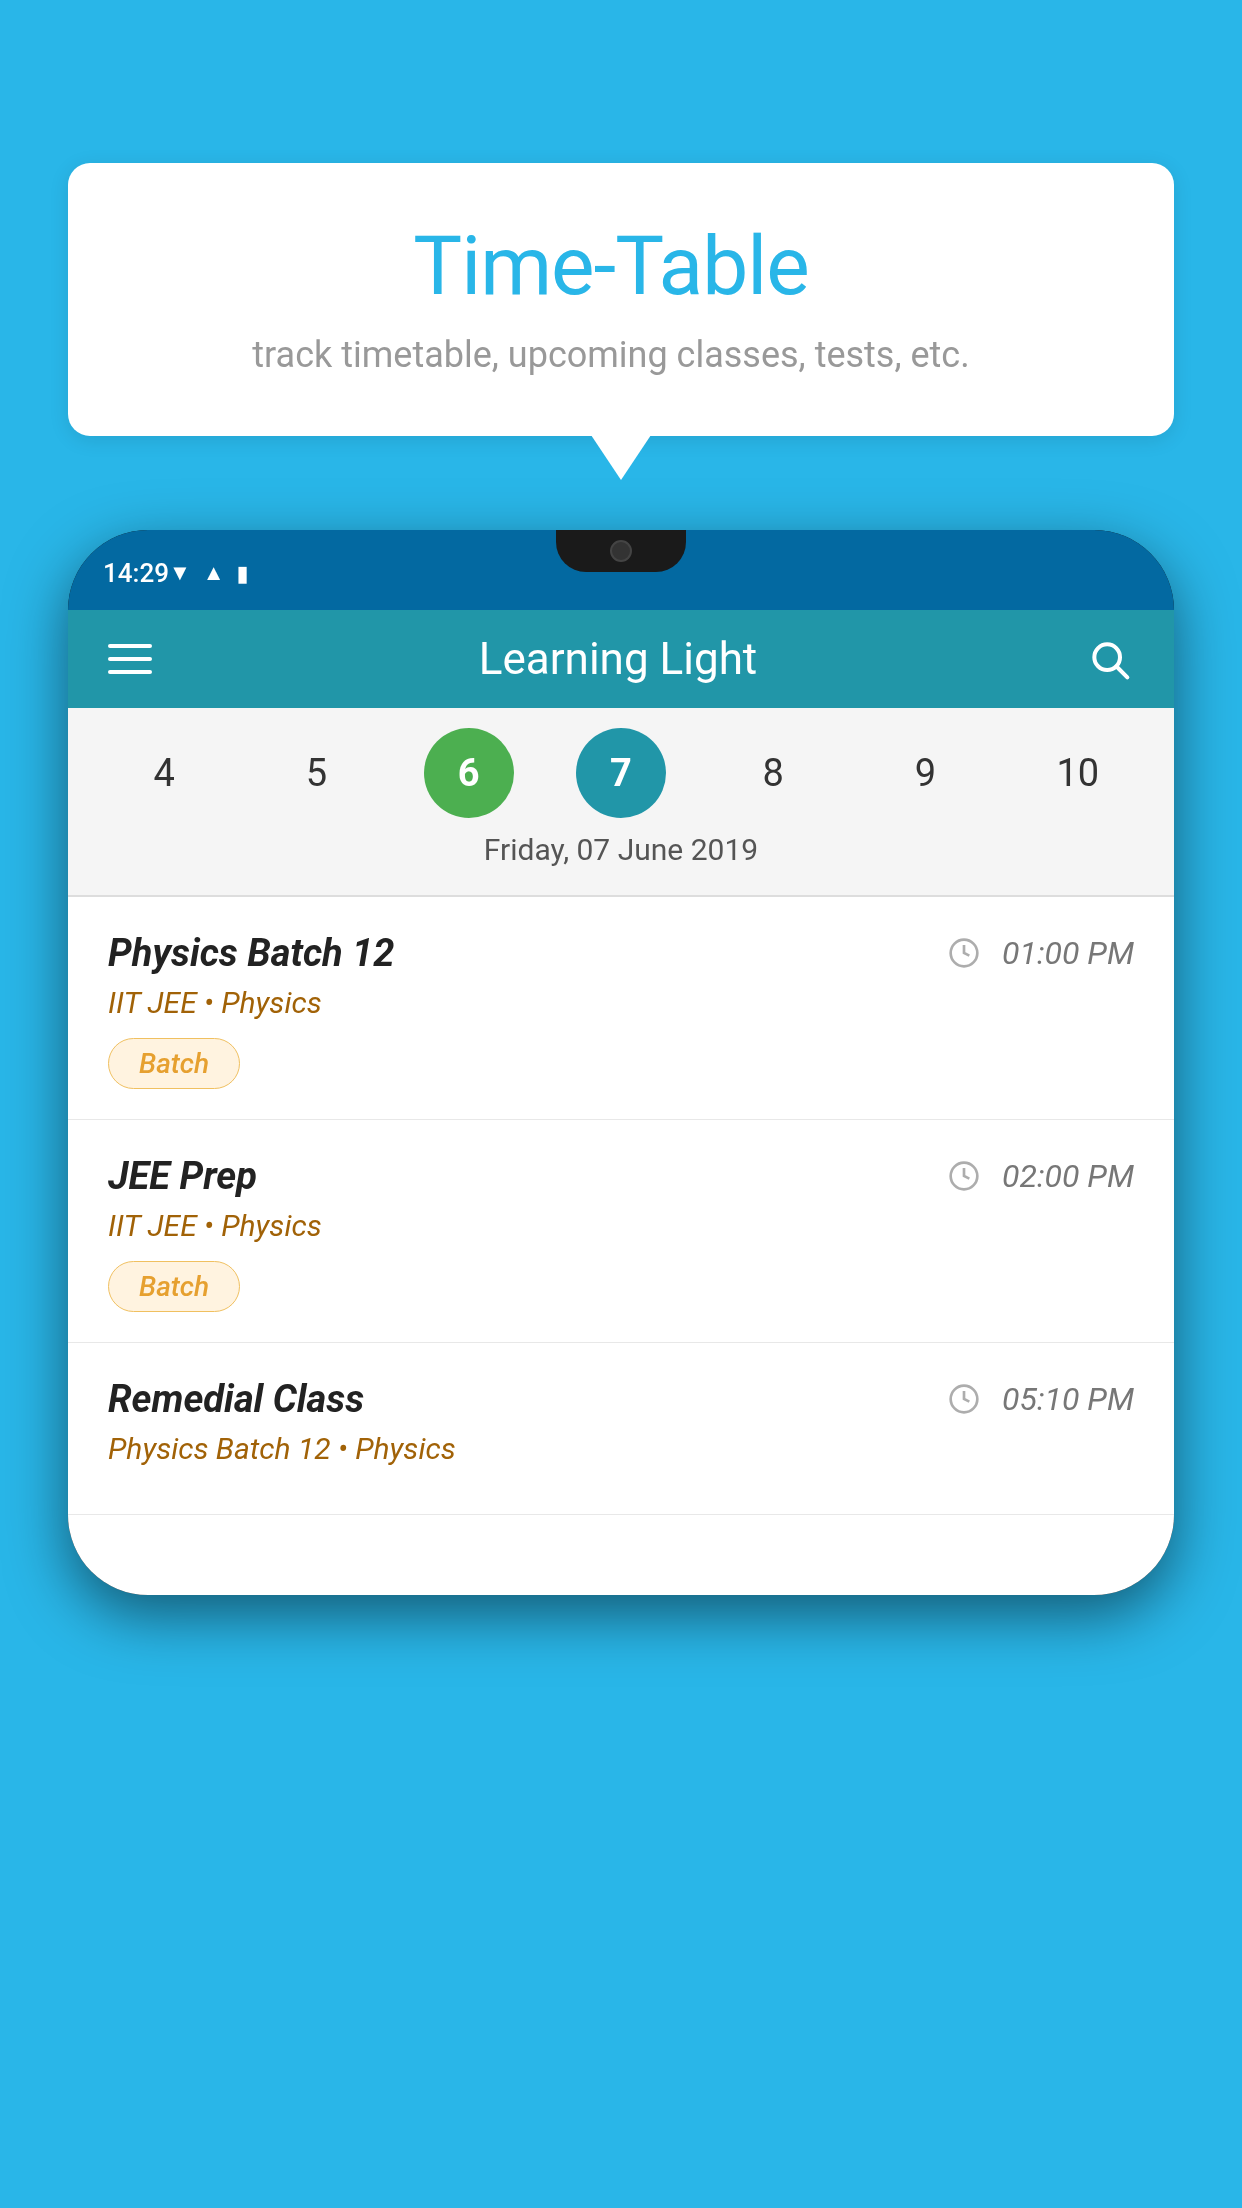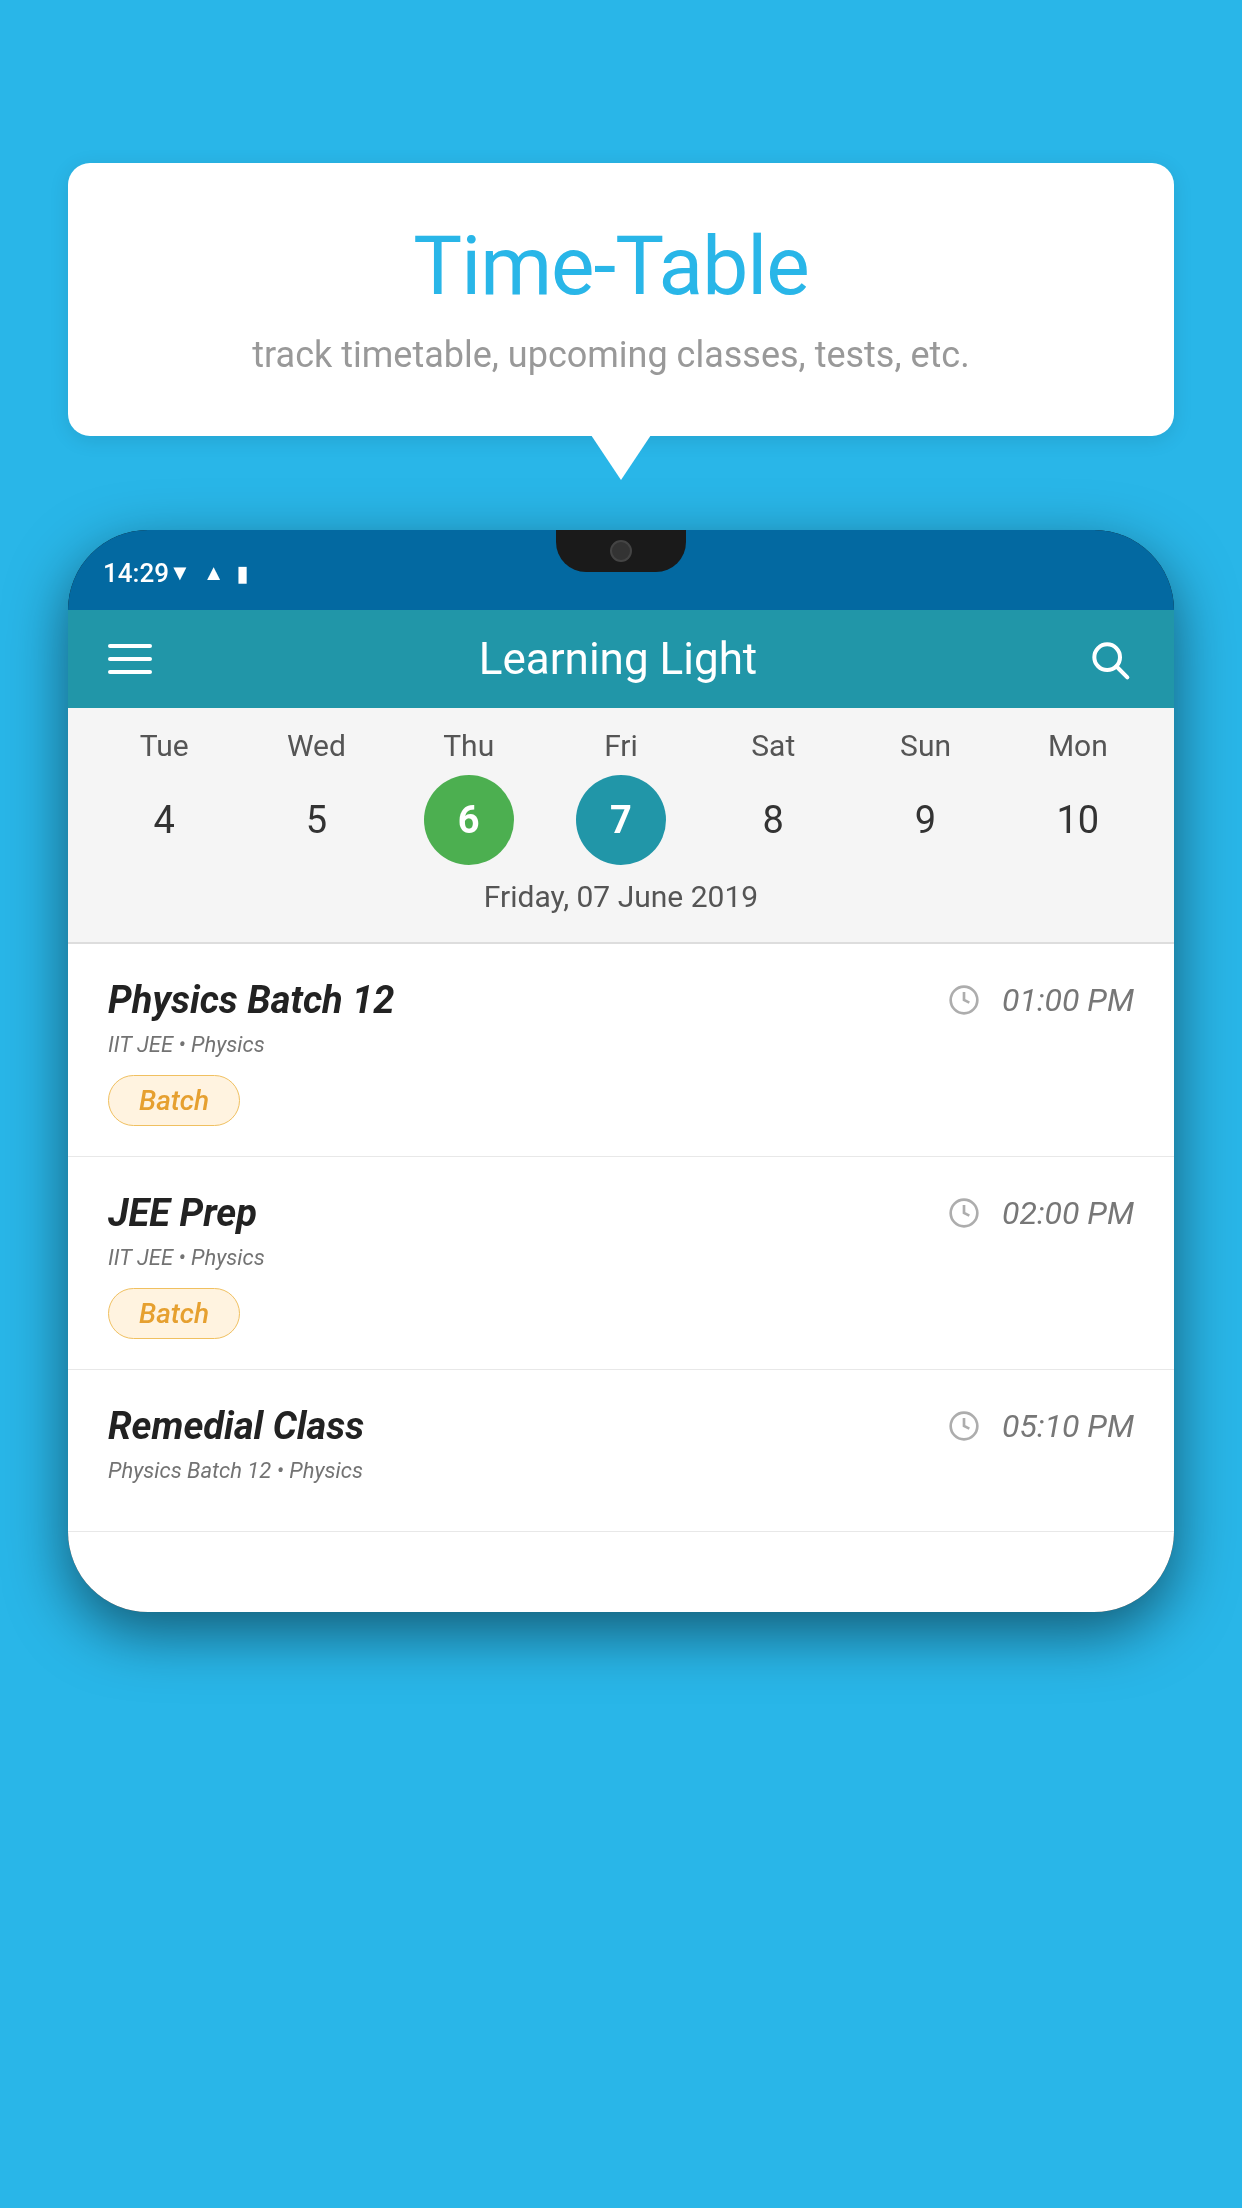--- a/index.html
+++ b/index.html
@@ -268,22 +268,22 @@
       font-size: 32px;
     }
 
     .clock-icon-svg {
       width: 32px;
       height: 32px;
       opacity: 0.6;
     }
 
     .schedule-item-subtitle {
-      font-size: 22px;
-      color: #737373;
+      font-size: 30px;
+      color: #a16207;
       margin-bottom: 18px;
     }
 
     .batch-tag {
       display: inline-block;
       background: #fff3e0;
       color: #e6a030;
       border: 1.5px solid #f0c060;
       border-radius: 30px;
       padding: 8px 30px;
@@ -330,29 +330,20 @@
       <span class="app-title">Learning Light</span>
       <div class="search-icon-btn">
         <svg width="44" height="44" viewBox="0 0 24 24" fill="none" stroke="white" stroke-width="2.2" stroke-linecap="round">
           <circle cx="11" cy="11" r="7"></circle>
           <line x1="16.5" y1="16.5" x2="22" y2="22"></line>
         </svg>
       </div>
     </div>
 
     <div class="calendar-strip">
-      <div class="day-labels">
-        <span class="day-label">Tue</span>
-        <span class="day-label">Wed</span>
-        <span class="day-label">Thu</span>
-        <span class="day-label">Fri</span>
-        <span class="day-label">Sat</span>
-        <span class="day-label">Sun</span>
-        <span class="day-label">Mon</span>
-      </div>
       <div class="day-numbers">
         <div class="day-number">4</div>
         <div class="day-number">5</div>
         <div class="day-number today">6</div>
         <div class="day-number selected">7</div>
         <div class="day-number">8</div>
         <div class="day-number">9</div>
         <div class="day-number">10</div>
       </div>
       <div class="date-label">Friday, 07 June 2019</div>

